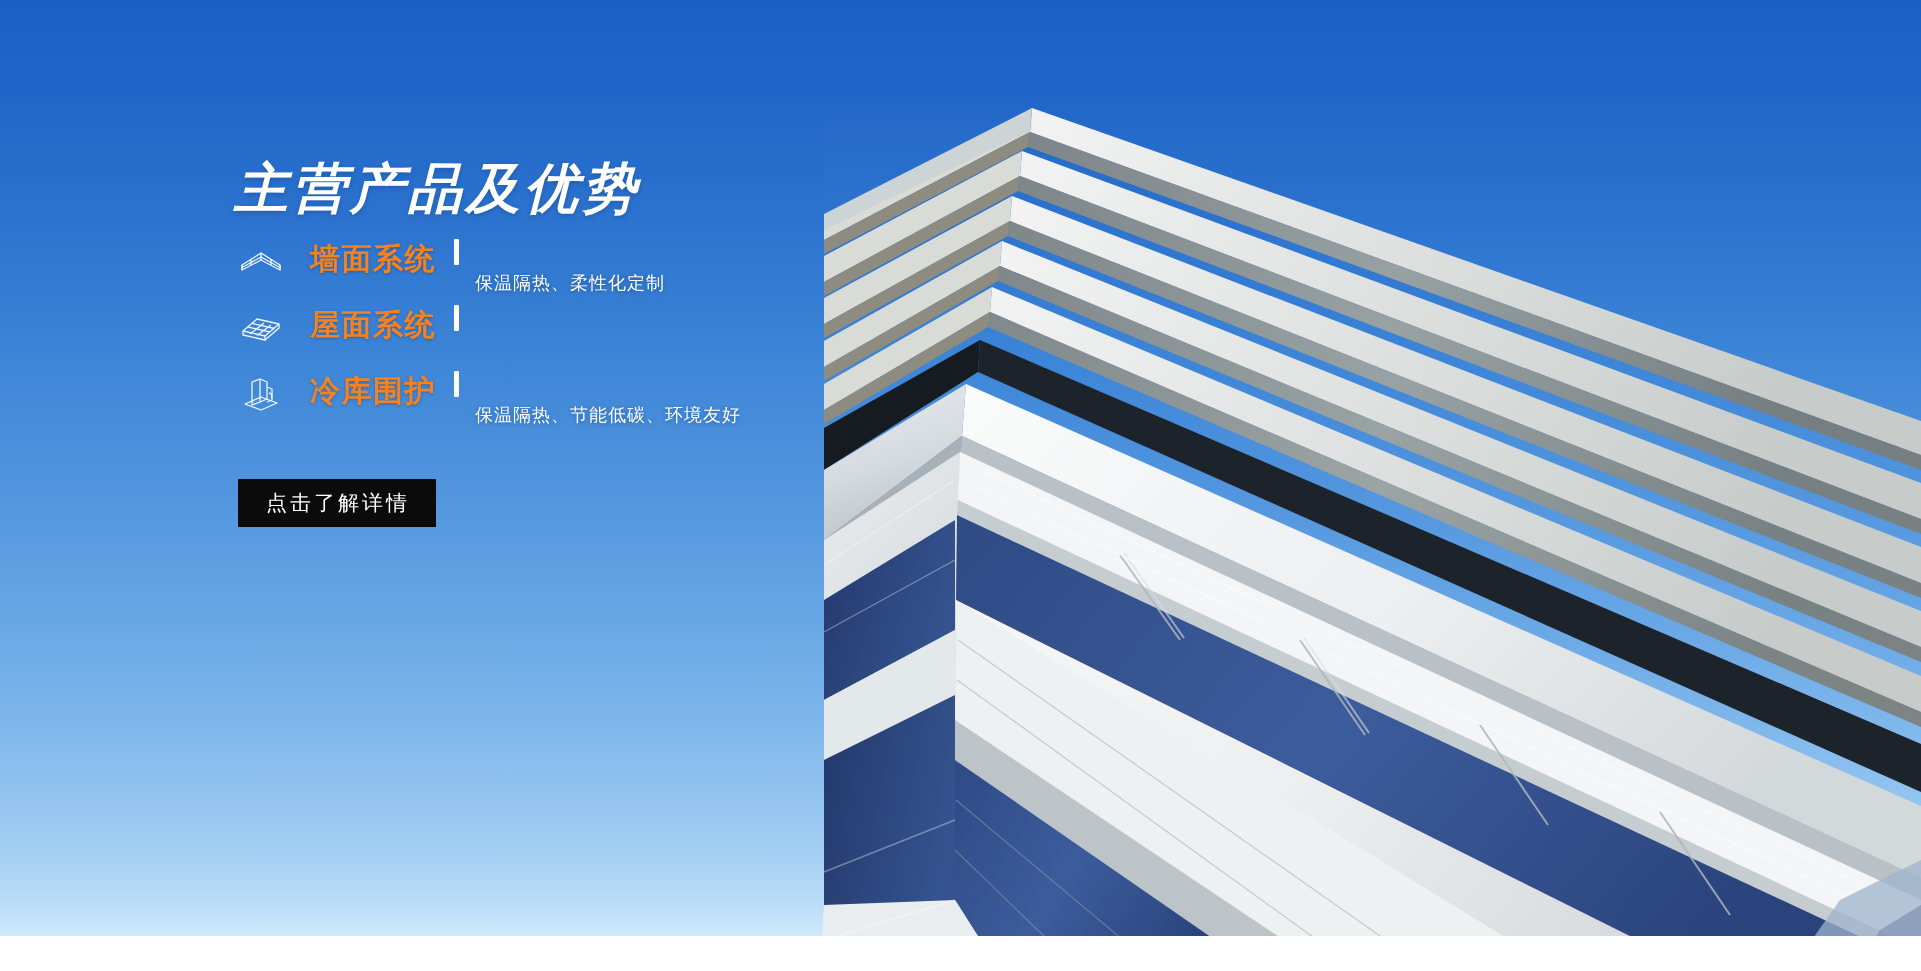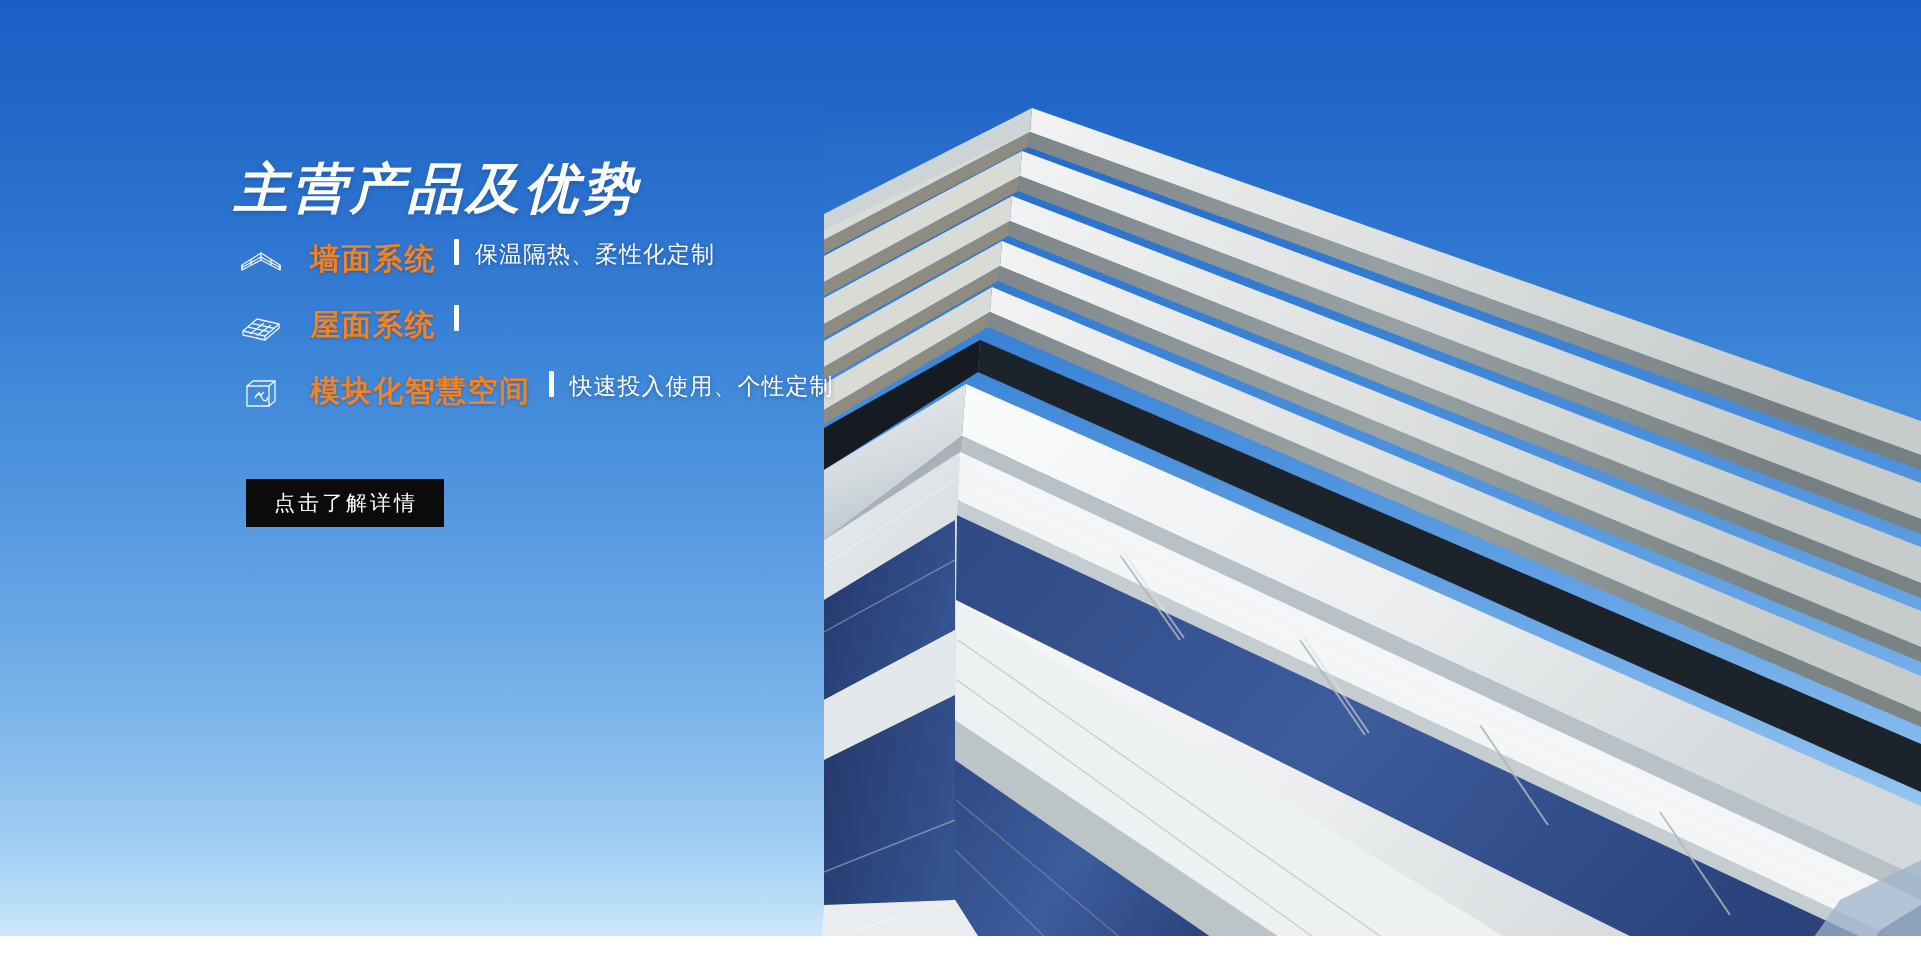--- a/index.html
+++ b/index.html
@@ -78,29 +78,30 @@
   .sep{
     display:inline-block;
     width:5px; height:26px;
     background:#ffffff;
     margin:0 16px 0 18px;
     flex:0 0 5px;
     border-radius:1px;
   }
   .desc{
     color:#ffffff;
-    font-size:23px;
+    font-size:18px;
     letter-spacing:1px;
     white-space:nowrap;
     text-shadow:0 1px 4px rgba(10,40,90,.45);
+    margin-top:32px;
   }
 
   .cta{
     display:inline-block;
-    margin-top:42px; margin-left:12px;
+    margin-top:42px; margin-left:4px;
     background:#0b0b0b;
     color:#ffffff;
     font-size:21px;
     letter-spacing:3px;
     padding:13px 26px 14px 28px;
     border:none;
     cursor:pointer;
     line-height:1;
   }
 </style>
@@ -289,35 +290,35 @@
             <path d="M41 19 L41 23 L27 35"></path>
             <path d="M10 22 L32 27 M14.5 18.5 L36.5 23.5"></path>
             <path d="M12 29 L26 18 M19 30.5 L33 20"></path>
           </svg>
         </span>
         <span class="name">屋面系统</span>
         <span class="sep"></span>
       </div>
 
 
-
       <div class="row">
         <span class="ico">
           <svg width="46" height="46" viewBox="0 0 46 46" fill="none" stroke="#ffffff" stroke-width="1.3" stroke-linejoin="round">
-            <path d="M9 15 L31 15 L37 10 L15 10 Z"></path>
-            <path d="M9 15 L9 35 L31 35 L31 15"></path>
-            <path d="M31 35 L37 30 L37 10"></path>
-            <path d="M17 27 c2 -5 5 -5 7 0 c2 4 5 4 6 -1"></path>
-            <path d="M20 21 l3 3 l3 -3"></path>
+            <path d="M7 33 L23 39 L39 32 L23 26 Z"></path>
+            <path d="M14 11 L22 8 L22 31 L14 34 Z"></path>
+            <path d="M22 8 L29 11 L29 28 L22 31"></path>
+            <path d="M29 16 L34 18 L34 29 L29 31"></path>
+            <path d="M31 22 a3 3 0 0 1 2 5"></path>
           </svg>
         </span>
-        <span class="name">模块化智慧空间</span>
+        <span class="name">冷库围护</span>
         <span class="sep"></span>
-        <span class="desc">快速投入使用、个性定制</span>
+        <span class="desc">保温隔热、节能低碳、环境友好</span>
       </div>
+
 
 
 
     </div>
 
     <button class="cta">点击了解详情</button>
   </div>
 </div>
 
 </body></html>

